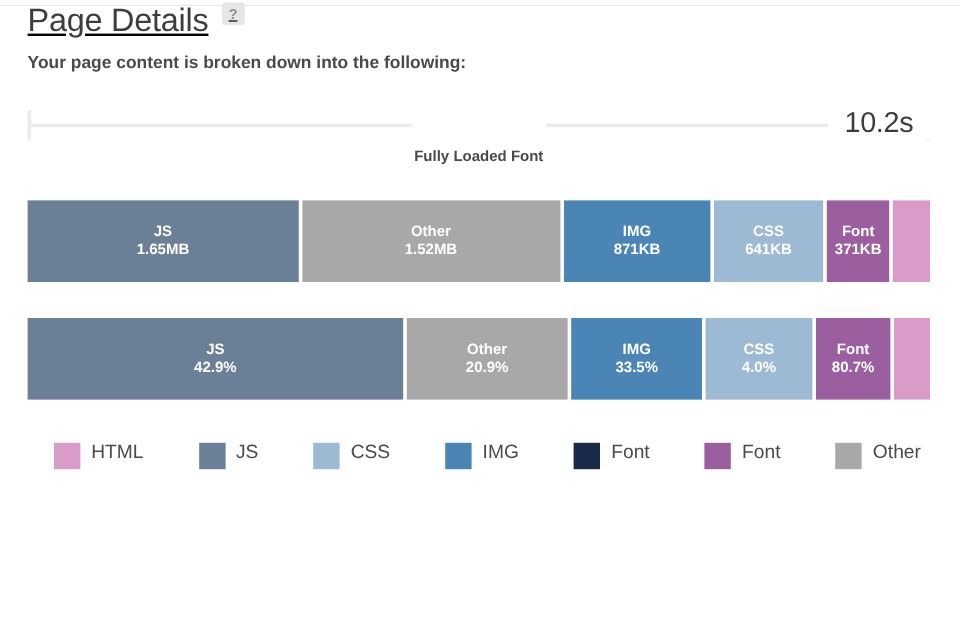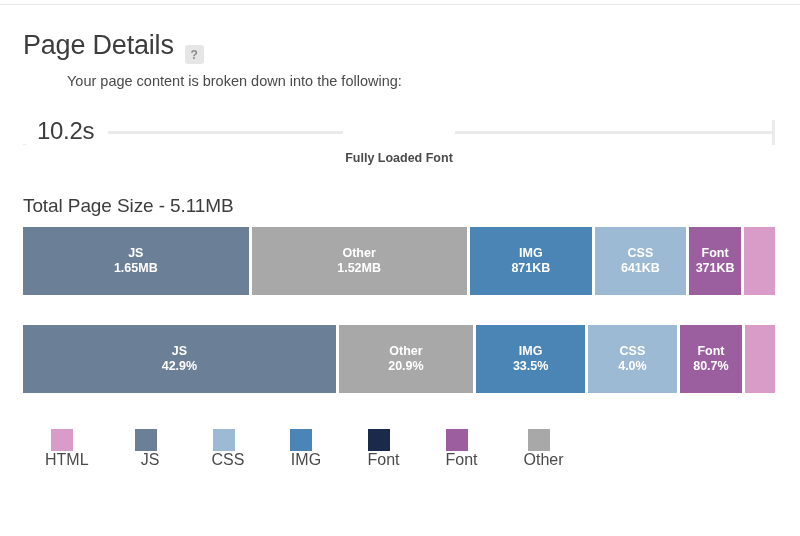--- a/index.html
+++ b/index.html
@@ -24,23 +24,23 @@
   }
   .content {
     position: absolute;
     left: 23px; top: 0;
     width: 752px;
   }
 
   
   .title-row {
     display: flex;
-    align-items: flex-end;
-    margin-top: 28px;
+    align-items: flex-start;
     height: 34px;
+    text-decoration: underline;
   }
   .page-title {
     font-size: 27px;
     font-weight: 400;
     color: #3d3d3d;
     letter-spacing: -0.2px;
     line-height: 34px;
   }
   .help-badge {
     margin-left: 11px;
@@ -54,22 +54,21 @@
     align-items: center;
     justify-content: center;
     cursor: pointer;
     position: relative;
     top: 2px;
   }
   .subtitle {
     margin-top: 11px;
     font-size: 14.5px;
     color: #4a4a4a;
-    font-weight: 400;
-    margin-left: 44px;
+    font-weight: 700;
   }
 
   
   .timeline {
     position: relative;
     margin-top: 26px;
     height: 32px;
   }
   .tl-line {
     position: absolute;
@@ -83,21 +82,21 @@
     position: absolute;
     top: 5px;
     width: 3px; height: 25px;
     background: #ebebeb;
   }
   .tl-cap-left  { left: 0; }
   .tl-cap-right { right: 0; }
   .tl-value {
     position: absolute;
     left: 0; right: 0; top: 0;
-    text-align: left;
+    text-align: right;
     font-size: 24px;
     color: #3d3d3d;
     line-height: 32px;
     font-weight: 400;
     letter-spacing: -0.3px;
   }
   .tl-value span { background: #ffffff; padding: 0 14px; }
   .tl-label {
     margin-top: 4px;
     text-align: center;
@@ -141,24 +140,22 @@
 
   
   .legend {
     display: flex;
     align-items: center;
     margin-top: 36px;
     padding-left: 22px;
   }
   .legend-item {
     display: flex;
-    align-items: center;
     margin-right: 46px;
     cursor: pointer;
-    flex-direction: column;
   }
   .legend-swatch {
     width: 22px; height: 22px;
     margin-right: 9px;
   }
   .legend-text {
     font-size: 16px;
     color: #4a4a4a;
     font-weight: 400;
   }
@@ -184,21 +181,20 @@
       <div class="tl-line tl-line-left"></div>
       <div class="tl-line tl-line-right"></div>
       <div class="tl-cap tl-cap-right"></div>
       <div class="tl-value">
         <span>10.2s</span>
       </div>
     </div>
     <div class="tl-label">Fully Loaded Font</div>
 
     <div class="section">
-      <div class="section-heading">Total Page Size - 5.11MB</div>
       <div class="stacked-bar">
           <div class="bar-seg" style="background: rgb(107, 127, 150); width: 236px;">
             <span class="seg-label">JS</span>
             <span class="seg-value">1.65MB</span>
           </div>
           <div class="bar-seg" style="background: rgb(168, 168, 168); width: 225px;">
             <span class="seg-label">Other</span>
             <span class="seg-value">1.52MB</span>
           </div>
           <div class="bar-seg" style="background: rgb(74, 133, 182); width: 128px;">

